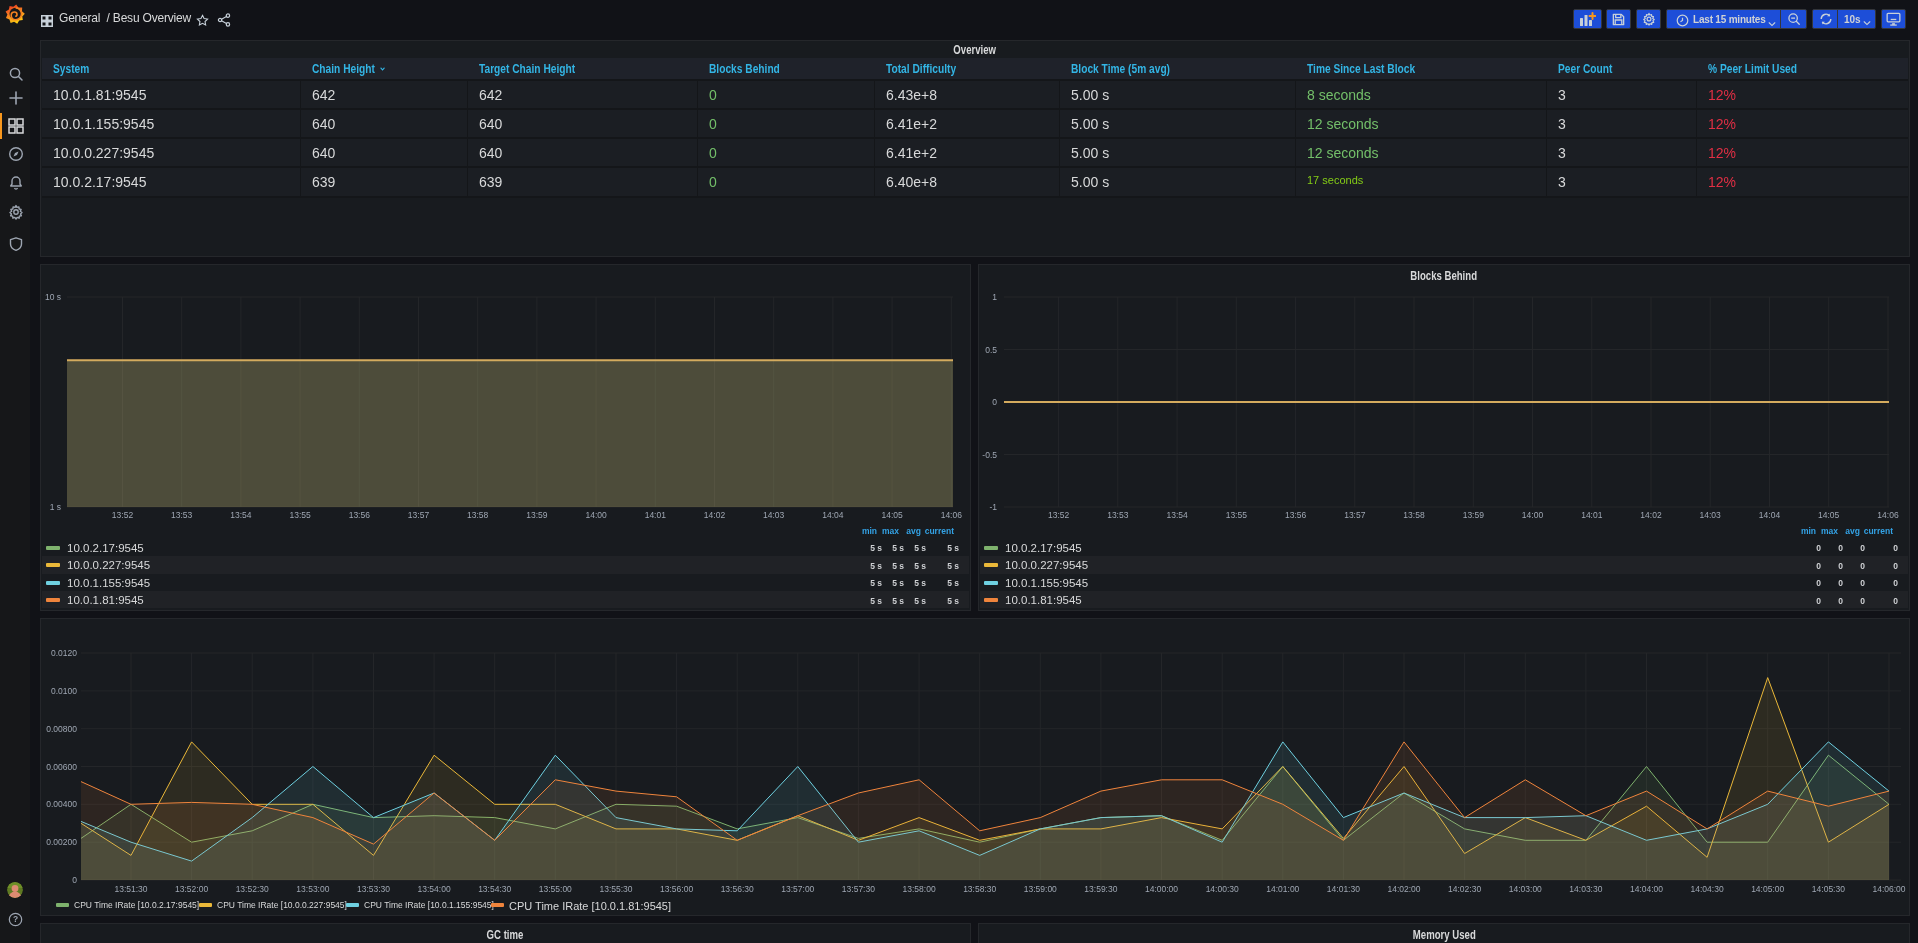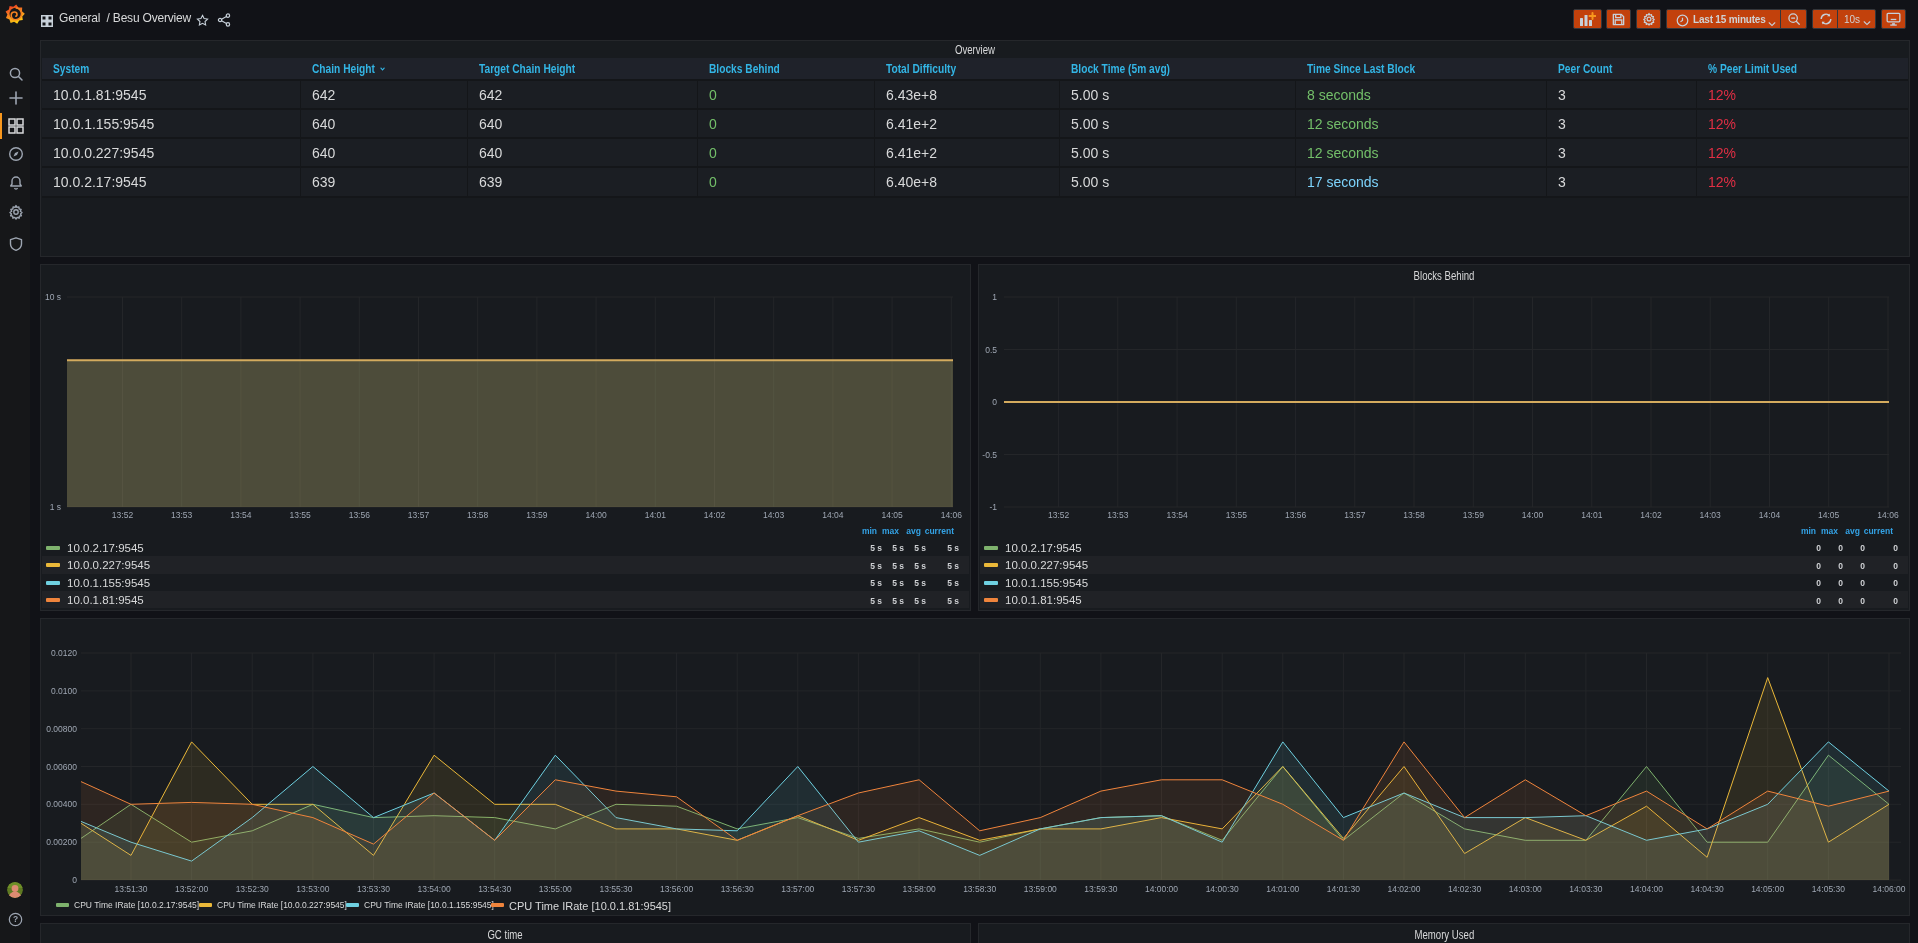--- a/index.html
+++ b/index.html
@@ -1,20 +1,20 @@
 <!DOCTYPE html>
 <html><head><meta charset="utf-8"><title>Grafana</title>
 <style>
 * { margin:0; padding:0; box-sizing:border-box; }
 html,body { width:1918px; height:943px; background:#111217; font-family:"Liberation Sans",sans-serif; overflow:hidden; position:relative; }
 svg text { font-family:"Liberation Sans",sans-serif; }
 .panel { position:absolute; background:#181b1f; border:1px solid #25272b; }
-.ptitle { position:absolute; top:0; left:0; right:0; text-align:center; font-size:12px; font-weight:400; color:#d8d9da; padding-top:4px; }
+.ptitle { position:absolute; top:0; left:0; right:0; text-align:center; font-size:12px; font-weight:700; color:#d8d9da; padding-top:4px; }
 .ptitle span { display:inline-block; transform:scaleX(0.8); transform-origin:center; }
-.btn { position:absolute; height:20px; background:#c2410c; border:1px solid #34363b; border-radius:2px; }
+.btn { position:absolute; height:20px; background:#1d4ed8; border:1px solid #34363b; border-radius:2px; }
 .cbtn { display:flex; align-items:center; justify-content:center; }
 </style></head>
 <body>
 <div style="position:absolute;left:0;top:0;width:30px;height:943px;background:#161719">
   <div style="position:absolute;left:5px;top:4px"><svg width="20" height="20" viewBox="0 0 20 20" style="overflow:visible">
         <defs>
           <linearGradient id="lg" x1="0.3" y1="0" x2="0.7" y2="1">
             <stop offset="0" stop-color="#EE3B23"></stop>
             <stop offset="0.45" stop-color="#F58220"></stop>
             <stop offset="1" stop-color="#FCD90F"></stop>
@@ -141,21 +141,21 @@
 <div class="btn" style="left:1812px;top:9px;width:64px">
   <div style="position:absolute;left:6px;top:2px"><svg width="14" height="14" viewBox="0 0 16 16">
         <g fill="none" stroke="#c7d0d9" stroke-width="1.6">
           <path d="M13.5 8 a5.5 5.5 0 0 1 -9.8 3.4"></path>
           <path d="M2.5 8 a5.5 5.5 0 0 1 9.8 -3.4"></path>
         </g>
         <path d="M12.3 1.8 v3 h-3 Z" fill="#c7d0d9"></path>
         <path d="M3.7 14.2 v-3 h3 Z" fill="#c7d0d9"></path>
       </svg></div>
   <div style="position:absolute;left:24px;top:0;bottom:0;width:1px;background:#34363b"></div>
-  <div style="position:absolute;left:31px;top:4px;font-size:10px;font-weight:400;color:#d0d2d4">10s</div>
+  <div style="position:absolute;left:31px;top:4px;font-size:10px;font-weight:700;color:#d0d2d4">10s</div>
   <div style="position:absolute;left:49px;top:4px"><svg width="10" height="10" viewBox="0 0 16 16">
         <path d="M3.5 6 L8 10.5 L12.5 6" fill="none" stroke="#c7d0d9" stroke-width="1.8" stroke-linecap="round"></path>
       </svg></div>
 </div>
 <div class="btn cbtn" style="left:1881px;top:9px;width:25px">
     <svg width="15" height="14" viewBox="0 0 16 15">
       <rect x="1.2" y="1.5" width="13.6" height="9" rx="1" fill="none" stroke="#c7d0d9" stroke-width="1.4"></rect>
       <line x1="5" y1="8" x2="11" y2="8" stroke="#c7d0d9" stroke-width="1.4"></line>
       <rect x="6.5" y="12" width="3" height="1.8" fill="#c7d0d9"></rect>
       <line x1="4.5" y1="14" x2="11.5" y2="14" stroke="#c7d0d9" stroke-width="1.4"></line>
@@ -243,21 +243,21 @@
 <div style="position:absolute;left:1017px;top:0;bottom:0;width:1px;background:#141619"></div>
 <div style="position:absolute;left:1253px;top:0;bottom:0;width:1px;background:#141619"></div>
 <div style="position:absolute;left:1504px;top:0;bottom:0;width:1px;background:#141619"></div>
 <div style="position:absolute;left:1654px;top:0;bottom:0;width:1px;background:#141619"></div>
 <div style="position:absolute;left:11px;top:6px;color:#d8d9da;font-size:14px">10.0.2.17:9545</div>
 <div style="position:absolute;left:270px;top:6px;color:#d8d9da;font-size:14px">639</div>
 <div style="position:absolute;left:437px;top:6px;color:#d8d9da;font-size:14px">639</div>
 <div style="position:absolute;left:667px;top:6px;color:#73bf69;font-size:14px">0</div>
 <div style="position:absolute;left:844px;top:6px;color:#d8d9da;font-size:14px">6.40e+8</div>
 <div style="position:absolute;left:1029px;top:6px;color:#d8d9da;font-size:14px">5.00 s</div>
-<div style="position:absolute;left:1265px;top:6px;color:#7dd3fc;font-size:14px">17 seconds</div>
+<div style="position:absolute;left:1265px;top:6px;color:#84cc16;font-size:11px">17 seconds</div>
 <div style="position:absolute;left:1516px;top:6px;color:#d8d9da;font-size:14px">3</div>
 <div style="position:absolute;left:1666px;top:6px;color:#e02f44;font-size:14px">12%</div>
 </div>
 <div style="height:2px;background:#141619"></div>
 </div>
 </div>
 
 <div class="panel" style="left:40px;top:264px;width:931px;height:347px">
   <svg width="931" height="347" style="position:absolute;left:0;top:0">
 <line x1="81.5" y1="32" x2="81.5" y2="242" stroke="#242629" stroke-width="1"></line>

